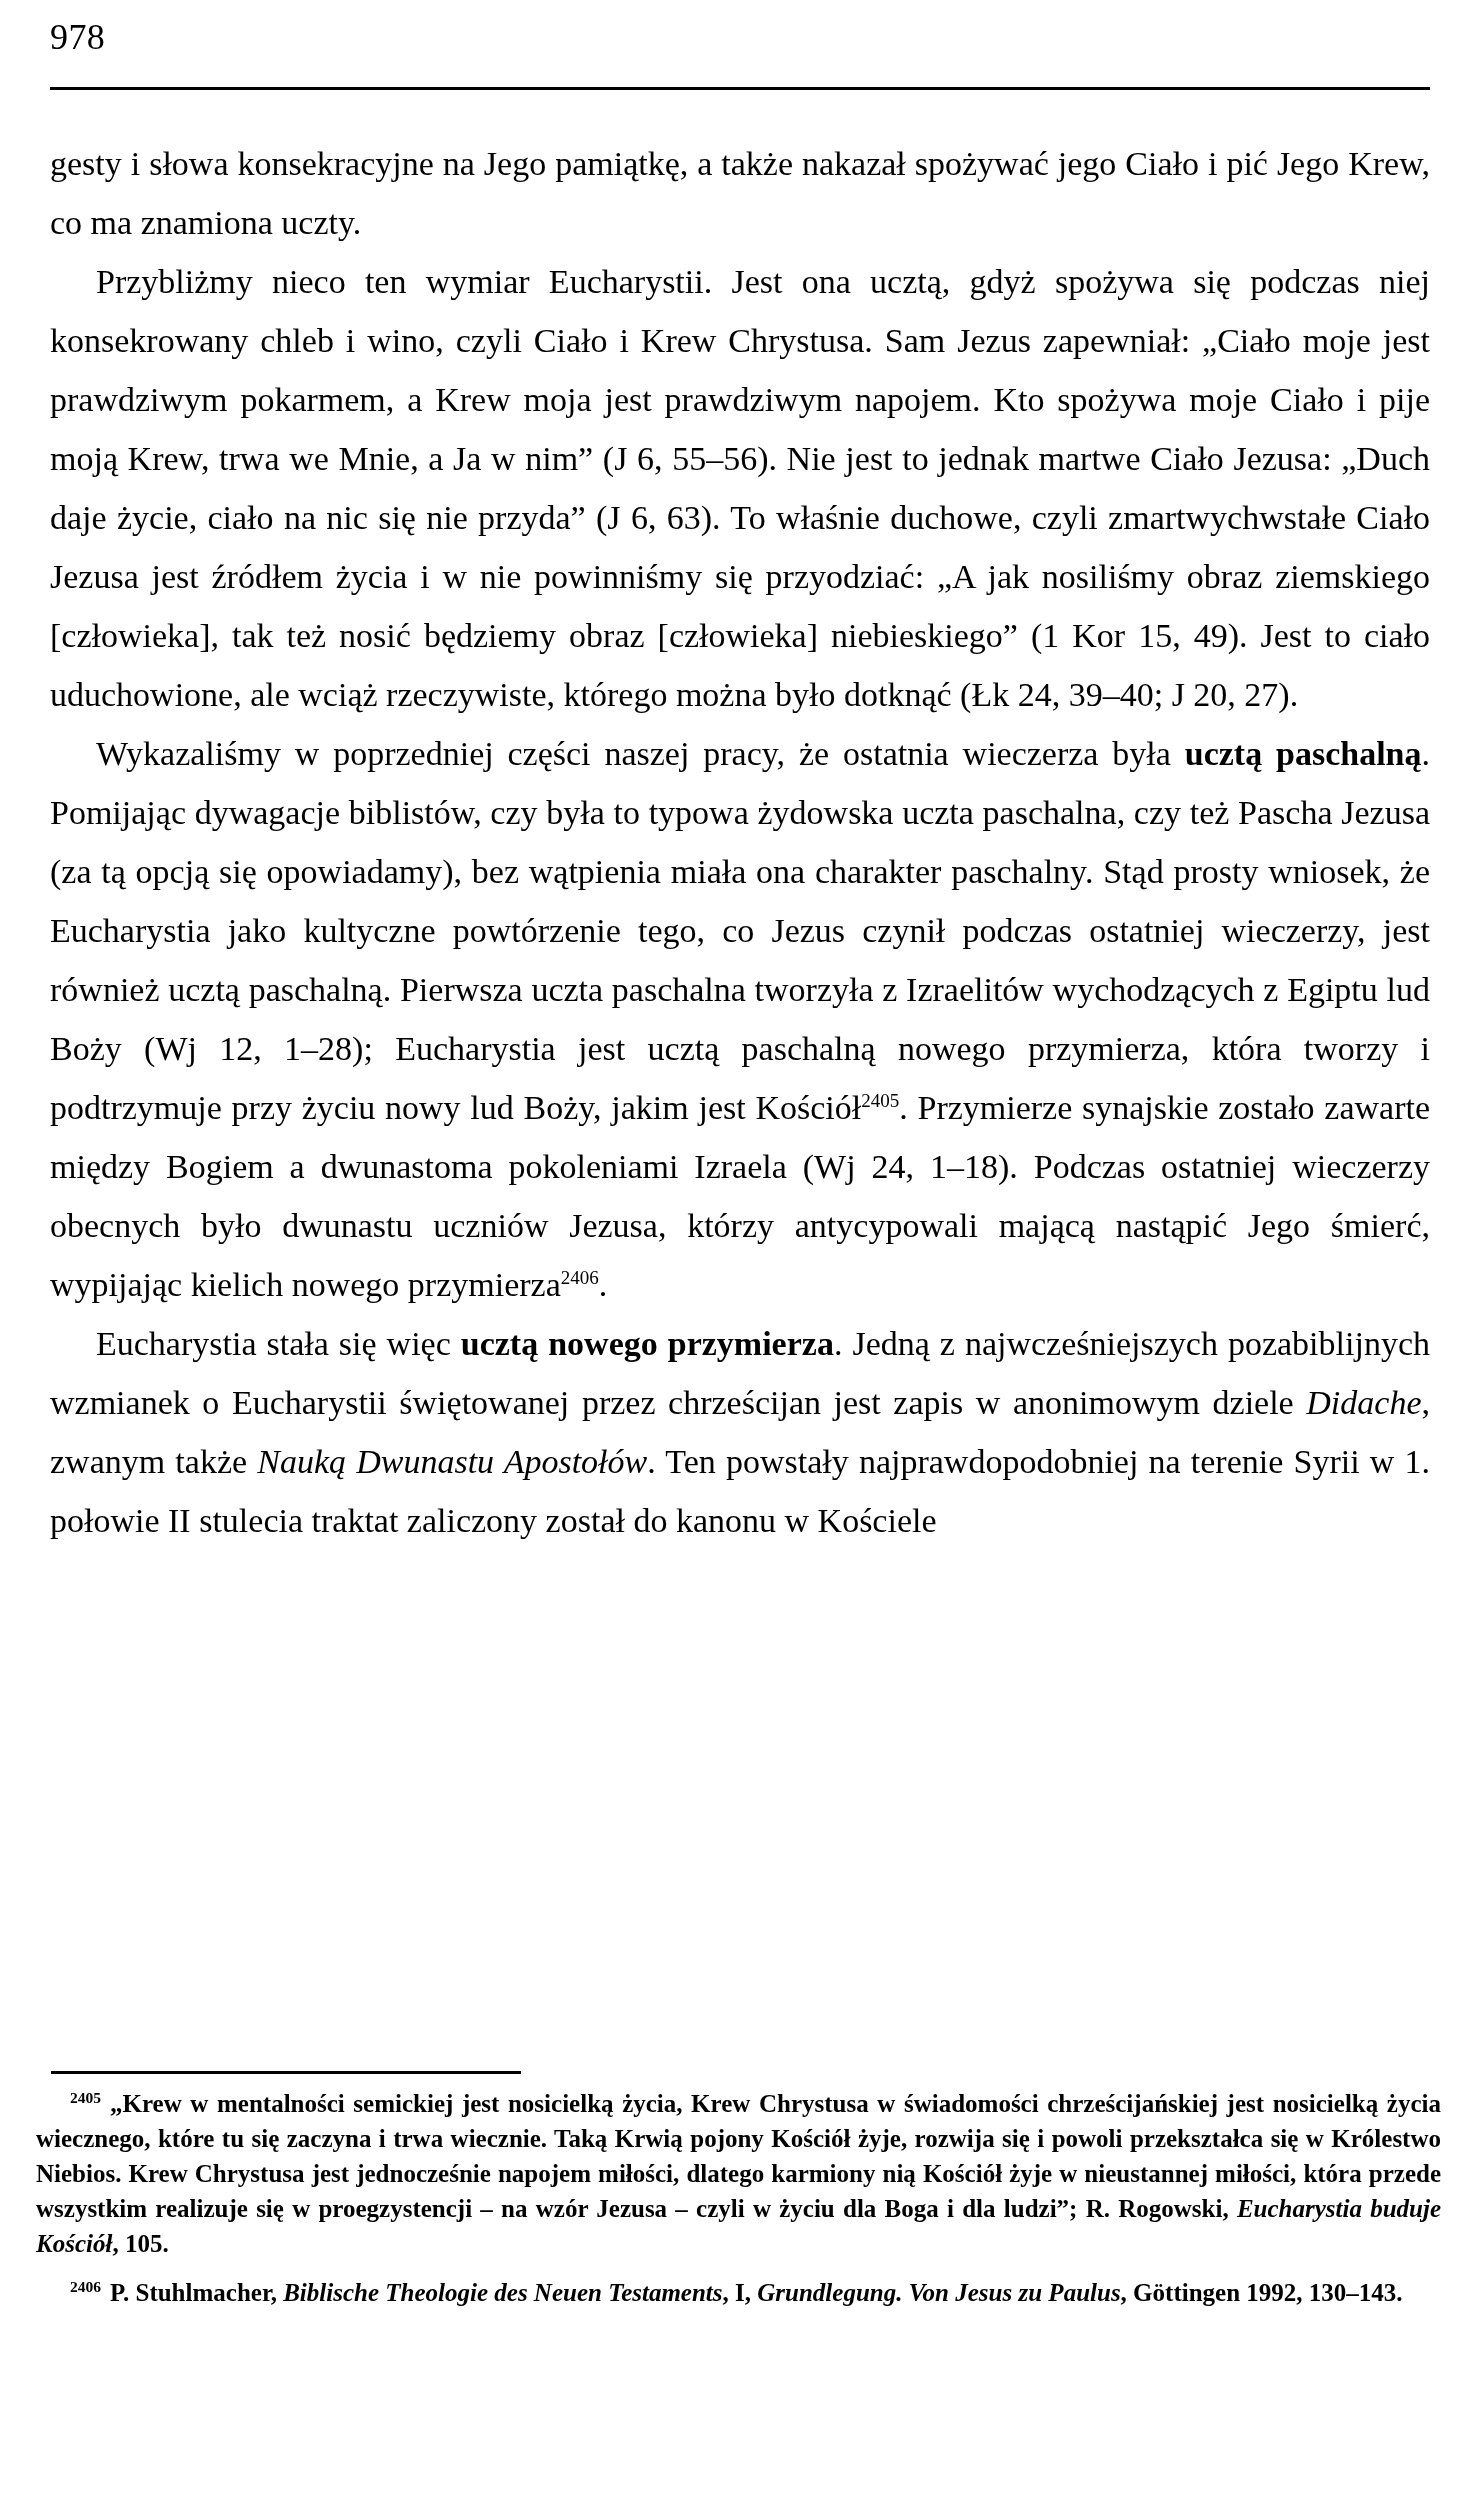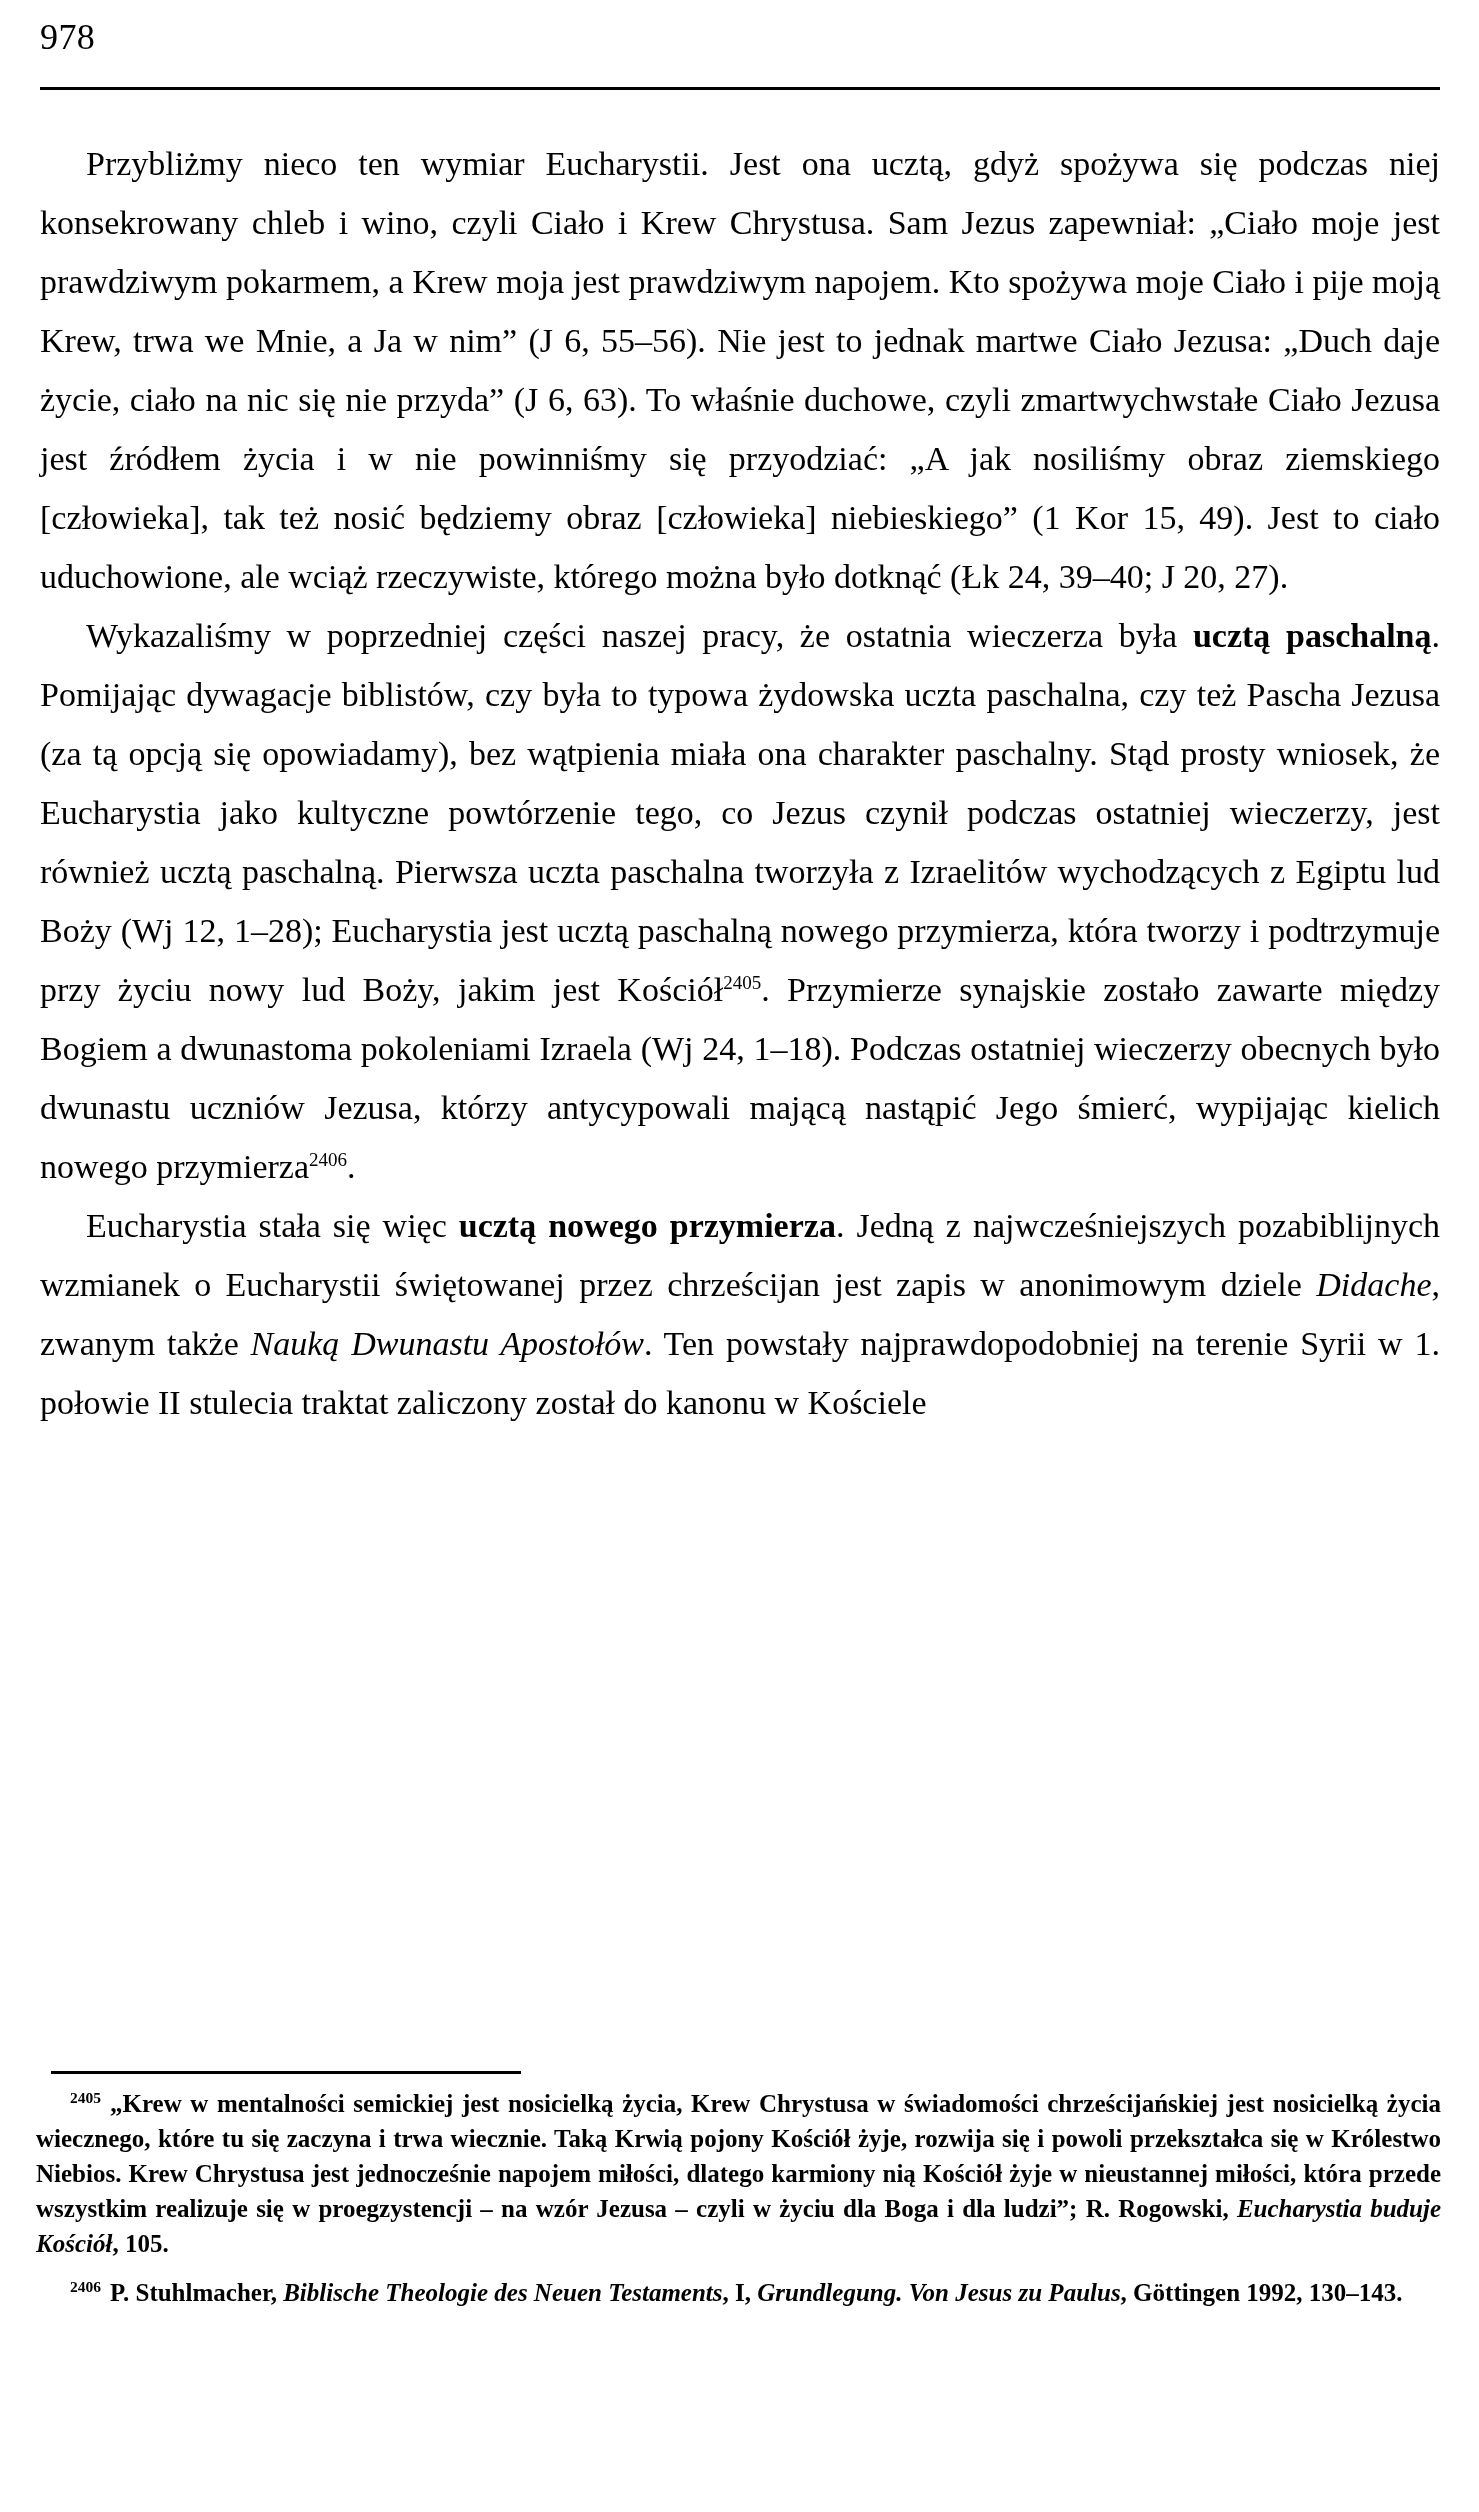--- a/index.html
+++ b/index.html
@@ -16,21 +16,21 @@
     color: #000000;
     overflow: hidden;
   }
 
   .page {
     position: absolute;
     left: 0; top: 0;
     width: 1480px;
     height: 2152px;
     box-sizing: border-box;
-    padding: 0 34px;
+    padding: 0 44px;
   }
 
   
   .runhead {
     position: relative;
     height: 87px;
     margin-top: 13.3px;
   }
   .folio {
     position: absolute;
@@ -121,20 +121,21 @@
 <body>
 
 <div class="page">
 
   <div class="runhead">
     <div class="folio">978</div>
     <div class="head-rule"></div>
   </div>
 
   <div class="body" id="body-text">
+      <p><span>gesty i słowa konsekracyjne na Jego pamiątkę, a także nakazał spożywać jego Ciało i pić Jego Krew, co ma znamiona uczty.</span></p>
       <p class="indent"><span>Przybliżmy nieco ten wymiar Eucharystii. Jest ona ucztą, gdyż spożywa się podczas niej konsekrowany chleb i wino, czyli Ciało i Krew Chrystusa. Sam Jezus zapewniał: „Ciało moje jest prawdziwym pokarmem, a Krew moja jest prawdziwym napojem. Kto spożywa moje Ciało i pije moją Krew, trwa we Mnie, a Ja w nim” (J 6, 55–56). Nie jest to jednak martwe Ciało Jezusa: „Duch daje życie, ciało na nic się nie przyda” (J 6, 63). To właśnie duchowe, czyli zmartwychwstałe Ciało Jezusa jest źródłem życia i w nie powinniśmy się przyodziać: „A jak nosiliśmy obraz ziemskiego [człowieka], tak też nosić będziemy obraz [człowieka] niebieskiego” (1 Kor 15, 49). Jest to ciało uduchowione, ale wciąż rzeczywiste, którego można było dotknąć (Łk 24, 39–40; J 20, 27).</span></p>
       <p class="indent"><span>Wykazaliśmy w poprzedniej części naszej pracy, że ostatnia wieczerza była </span><b>ucztą paschalną</b><span>. Pomijając dywagacje biblistów, czy była to typowa żydowska uczta paschalna, czy też Pascha Jezusa (za tą opcją się opowiadamy), bez wątpienia miała ona charakter paschalny. Stąd prosty wniosek, że Eucharystia jako kultyczne powtórzenie tego, co Jezus czynił podczas ostatniej wieczerzy, jest również ucztą paschalną. Pierwsza uczta paschalna tworzyła z Izraelitów wychodzących z Egiptu lud Boży (Wj 12, 1–28); Eucharystia jest ucztą paschalną nowego przymierza, która tworzy i podtrzymuje przy życiu nowy lud Boży, jakim jest Kościół</span><sup class="fnref">2405</sup><span>. Przymierze synajskie zostało zawarte między Bogiem a dwunastoma pokoleniami Izraela (Wj 24, 1–18). Podczas ostatniej wieczerzy obecnych było dwunastu uczniów Jezusa, którzy antycypowali mającą nastąpić Jego śmierć, wypijając kielich nowego przymierza</span><sup class="fnref">2406</sup><span>.</span></p>
       <p class="indent"><span>Eucharystia stała się więc </span><b>ucztą nowego przymierza</b><span>. Jedną z najwcześniejszych pozabiblijnych wzmianek o Eucharystii świętowanej przez chrześcijan jest zapis w anonimowym dziele </span><i>Didache</i><span>, zwanym także </span><i>Nauką Dwunastu Apostołów</i><span>. Ten powstały najprawdopodobniej na terenie Syrii w 1. połowie II stulecia traktat zaliczony został do kanonu w Kościele</span></p>
     </div>
 
   <div class="fn-area">
     <div class="fn-rule"></div>
     <div id="footnotes">
         <p class="footnote fn-first"><sup class="fnnum">2405</sup><span>„Krew w mentalności semickiej jest nosicielką życia, Krew Chrystusa w świadomości chrześcijańskiej jest nosicielką życia wiecznego, które tu się zaczyna i trwa wiecznie. Taką Krwią pojony Kościół żyje, rozwija się i powoli przekształca się w Królestwo Niebios. Krew Chrystusa jest jednocześnie napojem miłości, dlatego karmiony nią Kościół żyje w nieustannej miłości, która przede wszystkim realizuje się w proegzystencji – na wzór Jezusa – czyli w życiu dla Boga i dla ludzi”; R. Rogowski, </span><i>Eucharystia buduje Kościół</i><span>, 105.</span></p>
         <p class="footnote fn-second"><sup class="fnnum">2406</sup><span>P. Stuhlmacher, </span><i>Biblische Theologie des Neuen Testaments</i><span>, I, </span><i>Grundlegung. Von Jesus zu Paulus</i><span>, Göttingen 1992, 130–143.</span></p>

